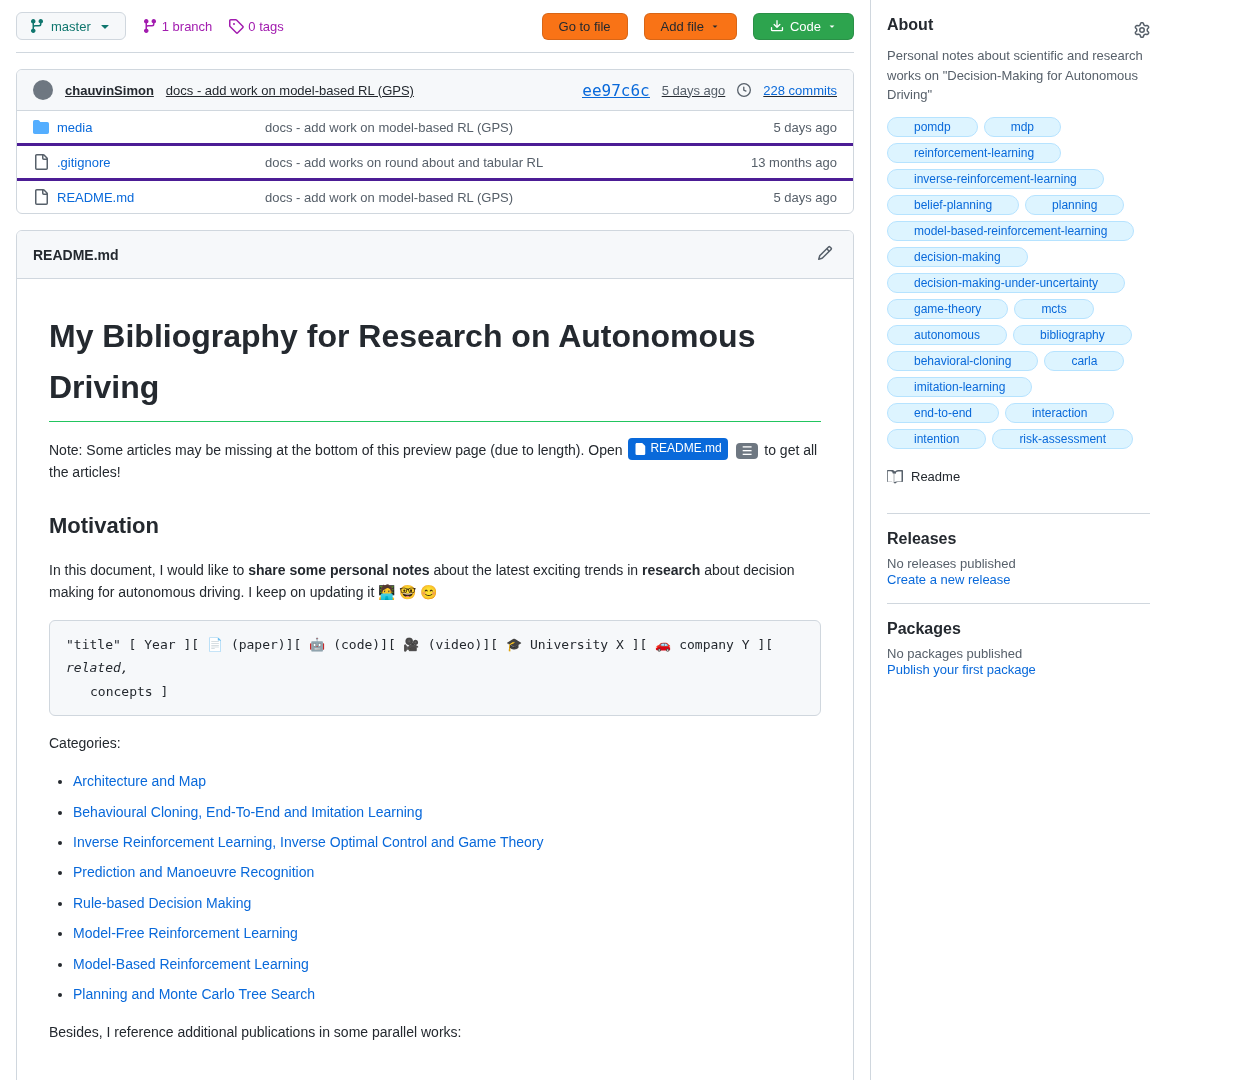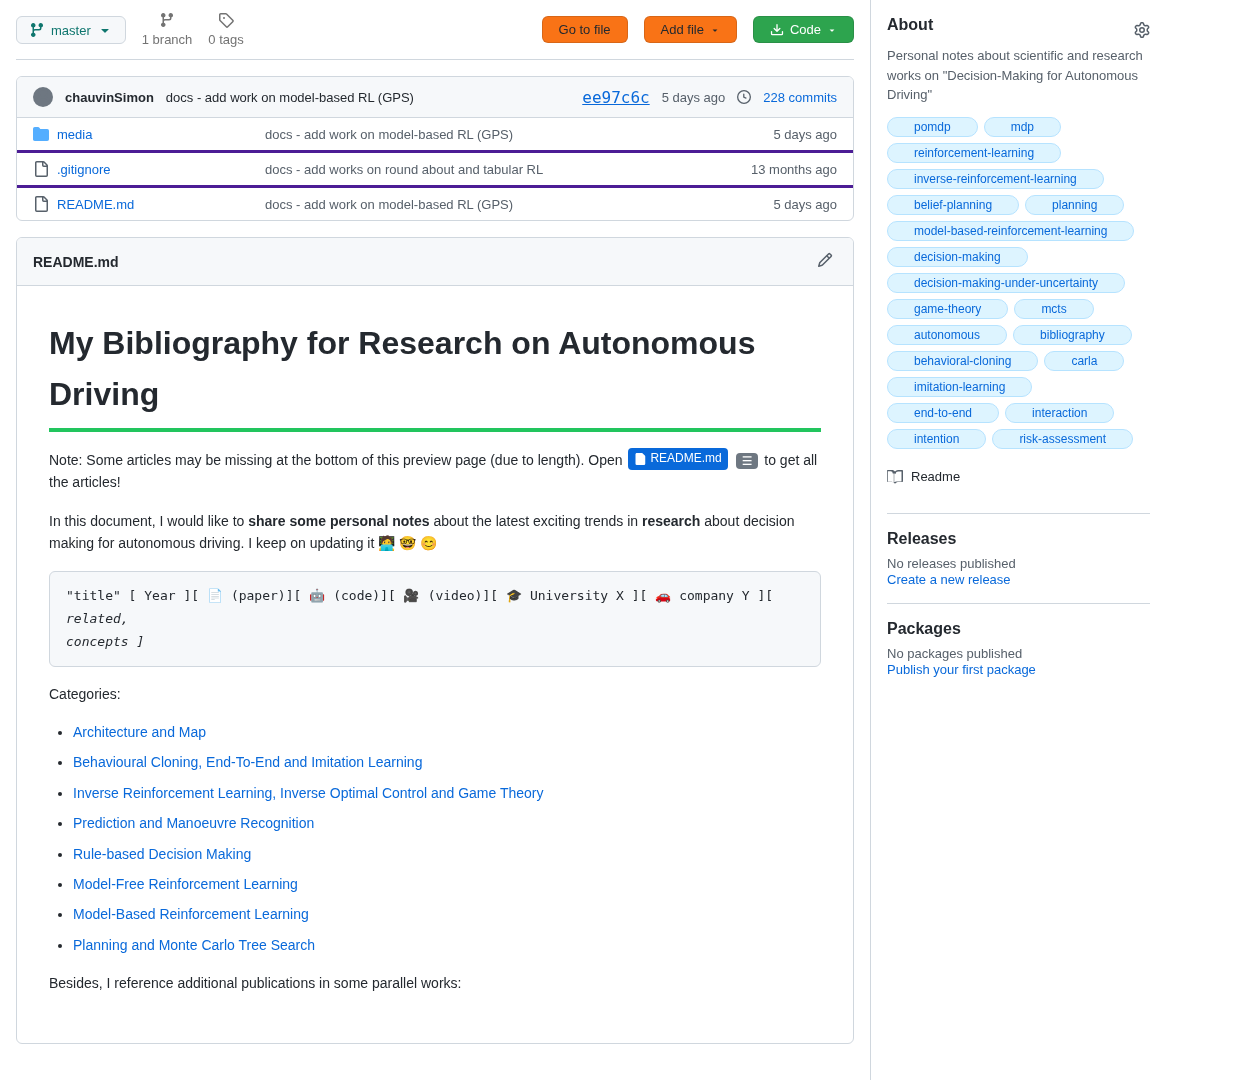--- a/index.html
+++ b/index.html
@@ -7,49 +7,49 @@
     
     .layout { display: flex; width: 1248px; min-height: 1080px; }
     
     
     .main { flex: 1; padding: 0 16px 16px 16px; max-width: 870px; }
     
     
     .repo-bar { display: flex; align-items: center; gap: 16px; padding: 12px 0; border-bottom: 1px solid #d0d7de; margin-bottom: 0; }
     .branch-btn { display: flex; align-items: flex-end; gap: 6px; padding: 5px 12px; border: 1px solid #d0d7de; border-radius: 6px; background: #f6f8fa; font-size: 13px; cursor: pointer; color: #0f766e; }
     .branch-btn svg { width: 16px; height: 16px; }
-    .meta-item { display: flex; align-items: center; gap: 4px; font-size: 13px; color: #737373; text-decoration: none; flex-direction: column; }
+    .meta-item { display: flex; align-items: center; gap: 4px; font-size: 13px; color: #a21caf; text-decoration: none; }
     .spacer { flex: 1; }
     .btn { padding: 5px 16px; border: 1px solid rgba(27,31,36,0.15); border-radius: 6px; font-size: 13px; cursor: pointer; display: inline-flex; align-items: center; gap: 6px; }
     .btn-default { background: #f97316; color: #24292f; }
     .btn-primary { background: #2da44e; color: #fff; border-color: rgba(27,31,36,0.15); }
     
     
     .file-table { border: 1px solid #d0d7de; border-radius: 6px; margin-top: 16px; overflow: hidden; }
-    .commit-row { display: flex; align-items: center; gap: 12px; padding: 10px 16px; background: #f6f8fa; border-bottom: 1px solid #d0d7de; font-size: 13px; }
+    .commit-row { display: flex; align-items: center; gap: 12px; padding: 10px 16px; background: #f6f8fa; border-bottom: 1px solid #d0d7de; font-size: 13px; text-decoration: underline; }
     .avatar { width: 20px; height: 20px; border-radius: 50%; background: #6e7781; display: flex; align-items: center; justify-content: center; color: white; font-size: 10px; overflow: hidden; }
     .commit-author { font-weight: 600; color: #24292f; }
     .commit-msg { color: #24292f; }
     .commit-meta { margin-left: auto; display: flex; align-items: center; gap: 12px; color: #57606a; }
     .commit-hash { font-family: monospace; color: #0969da; font-size: 16px; }
     .commit-link { color: #0969da; text-decoration: none; display: flex; align-items: center; gap: 4px; }
     
     .file-row { display: flex; align-items: center; padding: 8px 16px; border-bottom: 3px solid #4c1d95; font-size: 13px; gap: 8px; }
     .file-row:last-child { border-bottom: none; }
     .file-icon { color: #57606a; width: 16px; display: flex; align-items: center; }
     .file-name { min-width: 200px; color: #0969da; text-decoration: none; font-weight: 500; }
     .file-commit { flex: 1; color: #57606a; }
     .file-time { color: #57606a; white-space: nowrap; }
     
     
     .readme-box { border: 1px solid #d0d7de; border-radius: 6px; margin-top: 16px; overflow: hidden; }
     .readme-header { display: flex; align-items: center; justify-content: space-between; padding: 10px 16px; background: #f6f8fa; border-bottom: 1px solid #d0d7de; font-weight: 600; font-size: 14px; }
     .readme-body { padding: 32px; line-height: 1.6; }
     
-    .readme-body h1 { font-size: 32px; font-weight: 600; margin-bottom: 16px; border-bottom: 4px solid #22c55e; padding-bottom: 8px; }
+    .readme-body h1 { font-size: 32px; font-weight: 600; margin-bottom: 16px; border-bottom: 1px solid #22c55e; padding-bottom: 8px; }
     .readme-body h2 { font-size: 22px; font-weight: 600; margin-top: 24px; margin-bottom: 16px; }
     .readme-body p { margin-bottom: 16px; }
     .readme-body ul { padding-left: 24px; margin-bottom: 16px; }
     .readme-body li { margin-bottom: 8px; }
     .readme-body a { color: #0969da; text-decoration: none; }
     
     .code-block { background: #f6f8fa; border: 1px solid #d0d7de; border-radius: 6px; padding: 12px 16px; font-family: monospace; font-size: 13px; margin: 16px 0; line-height: 1.8; overflow-x: auto; }
     
     .inline-link-box { display: inline-flex; align-items: center; gap: 4px; background: #0969da; color: white; padding: 1px 6px; border-radius: 4px; font-size: 12px; margin: 0 2px; }
     
@@ -210,29 +210,30 @@
           <span class="inline-link-box">
             <svg viewBox="0 0 16 16" width="12" height="12" fill="white">
                 <path d="M2 1.75C2 .784 2.784 0 3.75 0h6.586c.464 0 .909.184 1.237.513l2.914 2.914c.329.328.513.773.513 1.237v9.586A1.75 1.75 0 0 1 13.25 16h-9.5A1.75 1.75 0 0 1 2 14.25Z"></path>
               </svg>
             <span>README.md</span>
           </span>
           <span style="background:#6e7781;color:white;padding:1px 6px;border-radius:4px;font-size:12px;margin:0 2px;">☰</span>
           <span>to get all the articles!</span>
         </p>
 
+        <h2>Motivation</h2>
 
         <p>
           <span>In this document, I would like to </span><strong>share some personal notes</strong><span> about the latest exciting trends in </span><strong>research</strong><span> about decision making for autonomous driving. I keep on updating it 🧑‍💻 🤓 😊</span>
         </p>
 
 
         <div class="code-block">
           <span>"title" [ Year ][ 📄 (paper)][ 🤖 (code)][ 🎥 (video)][ 🎓 University X ][ 🚗 company Y ][ <span style="font-style:italic;">related,</span></span><br>
-          <span style="font-style:italic;">concepts ]</span>
+          <span style="margin-left:24px;">concepts ]</span>
         </div>
 
         <p>Categories:</p>
 
         <ul>
           <li><a href="#">Architecture and Map</a></li>
           <li><a href="#">Behavioural Cloning, End-To-End and Imitation Learning</a></li>
           <li><a href="#">Inverse Reinforcement Learning, Inverse Optimal Control and Game Theory</a></li>
           <li><a href="#">Prediction and Manoeuvre Recognition</a></li>
           <li><a href="#">Rule-based Decision Making</a></li>

